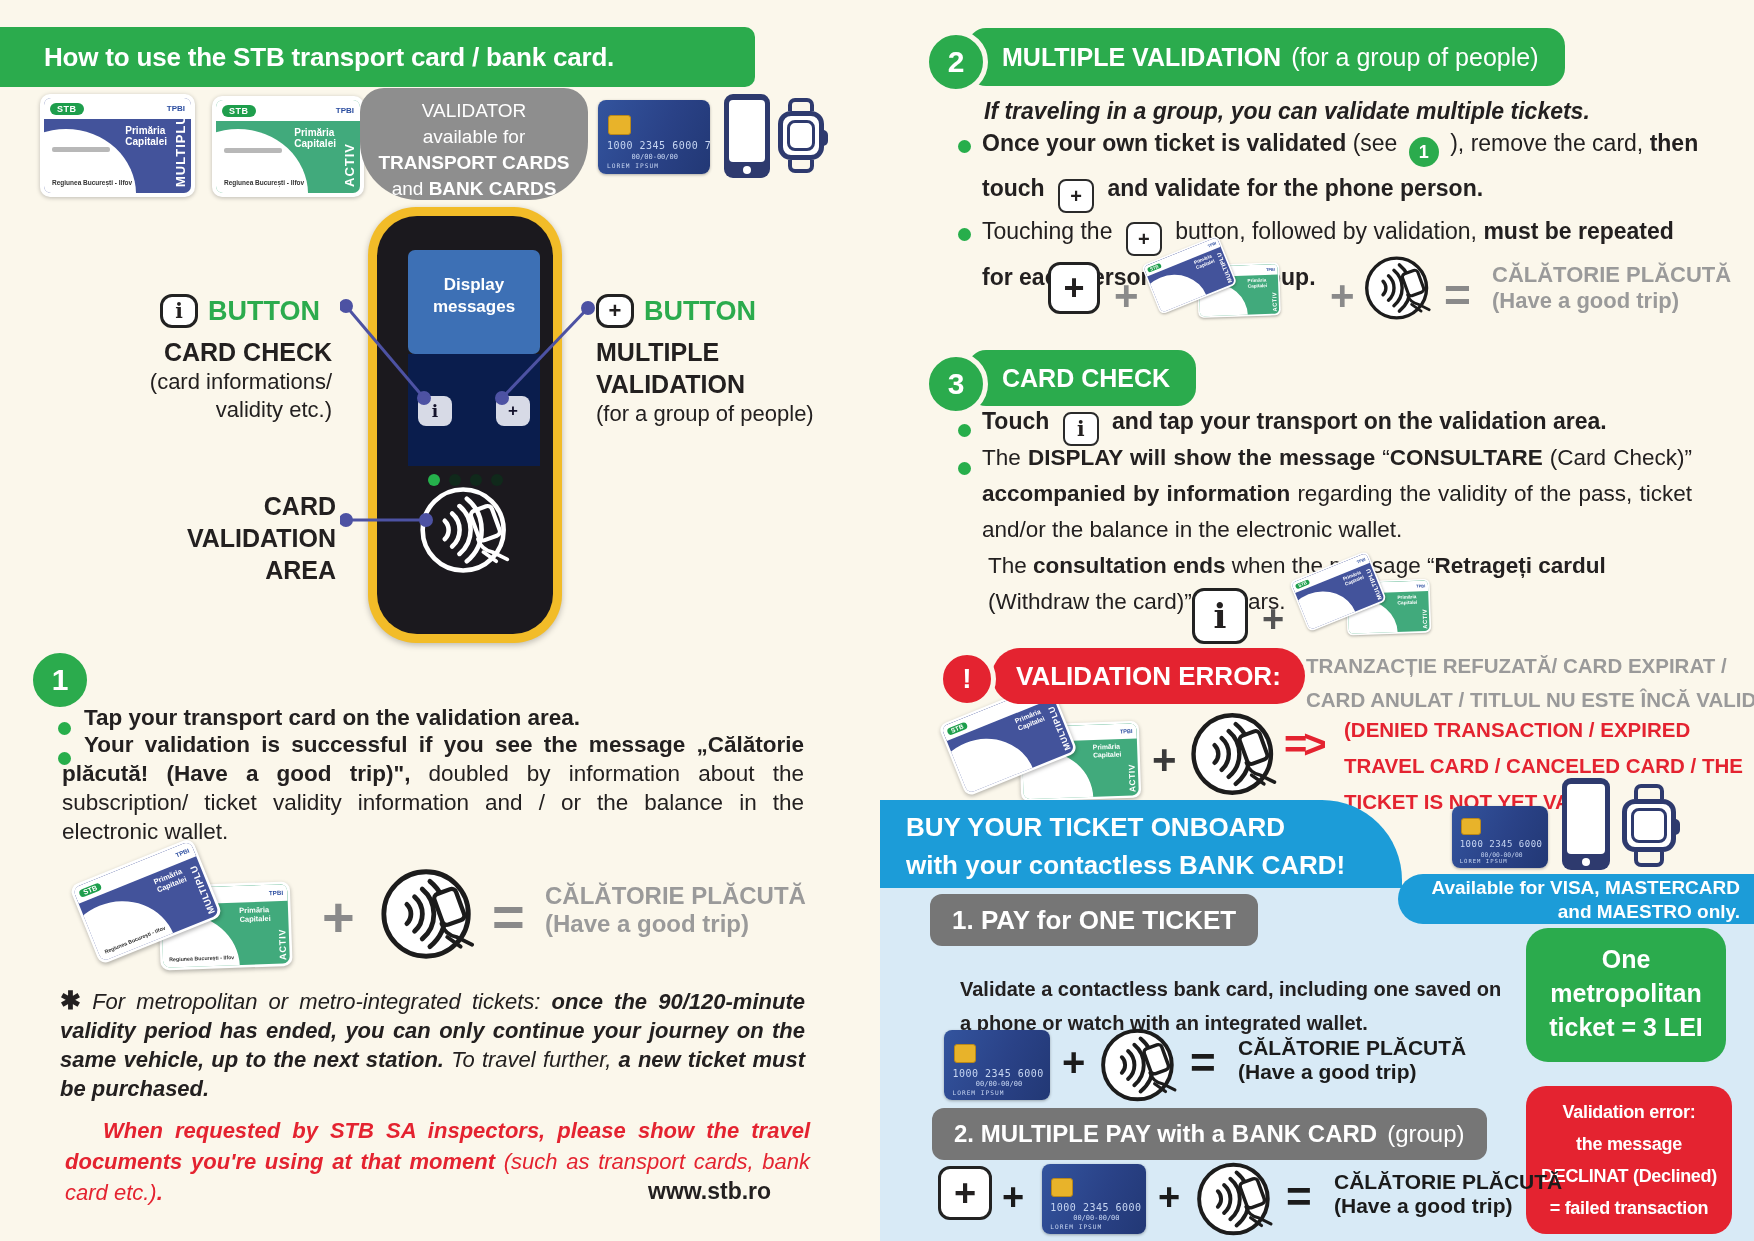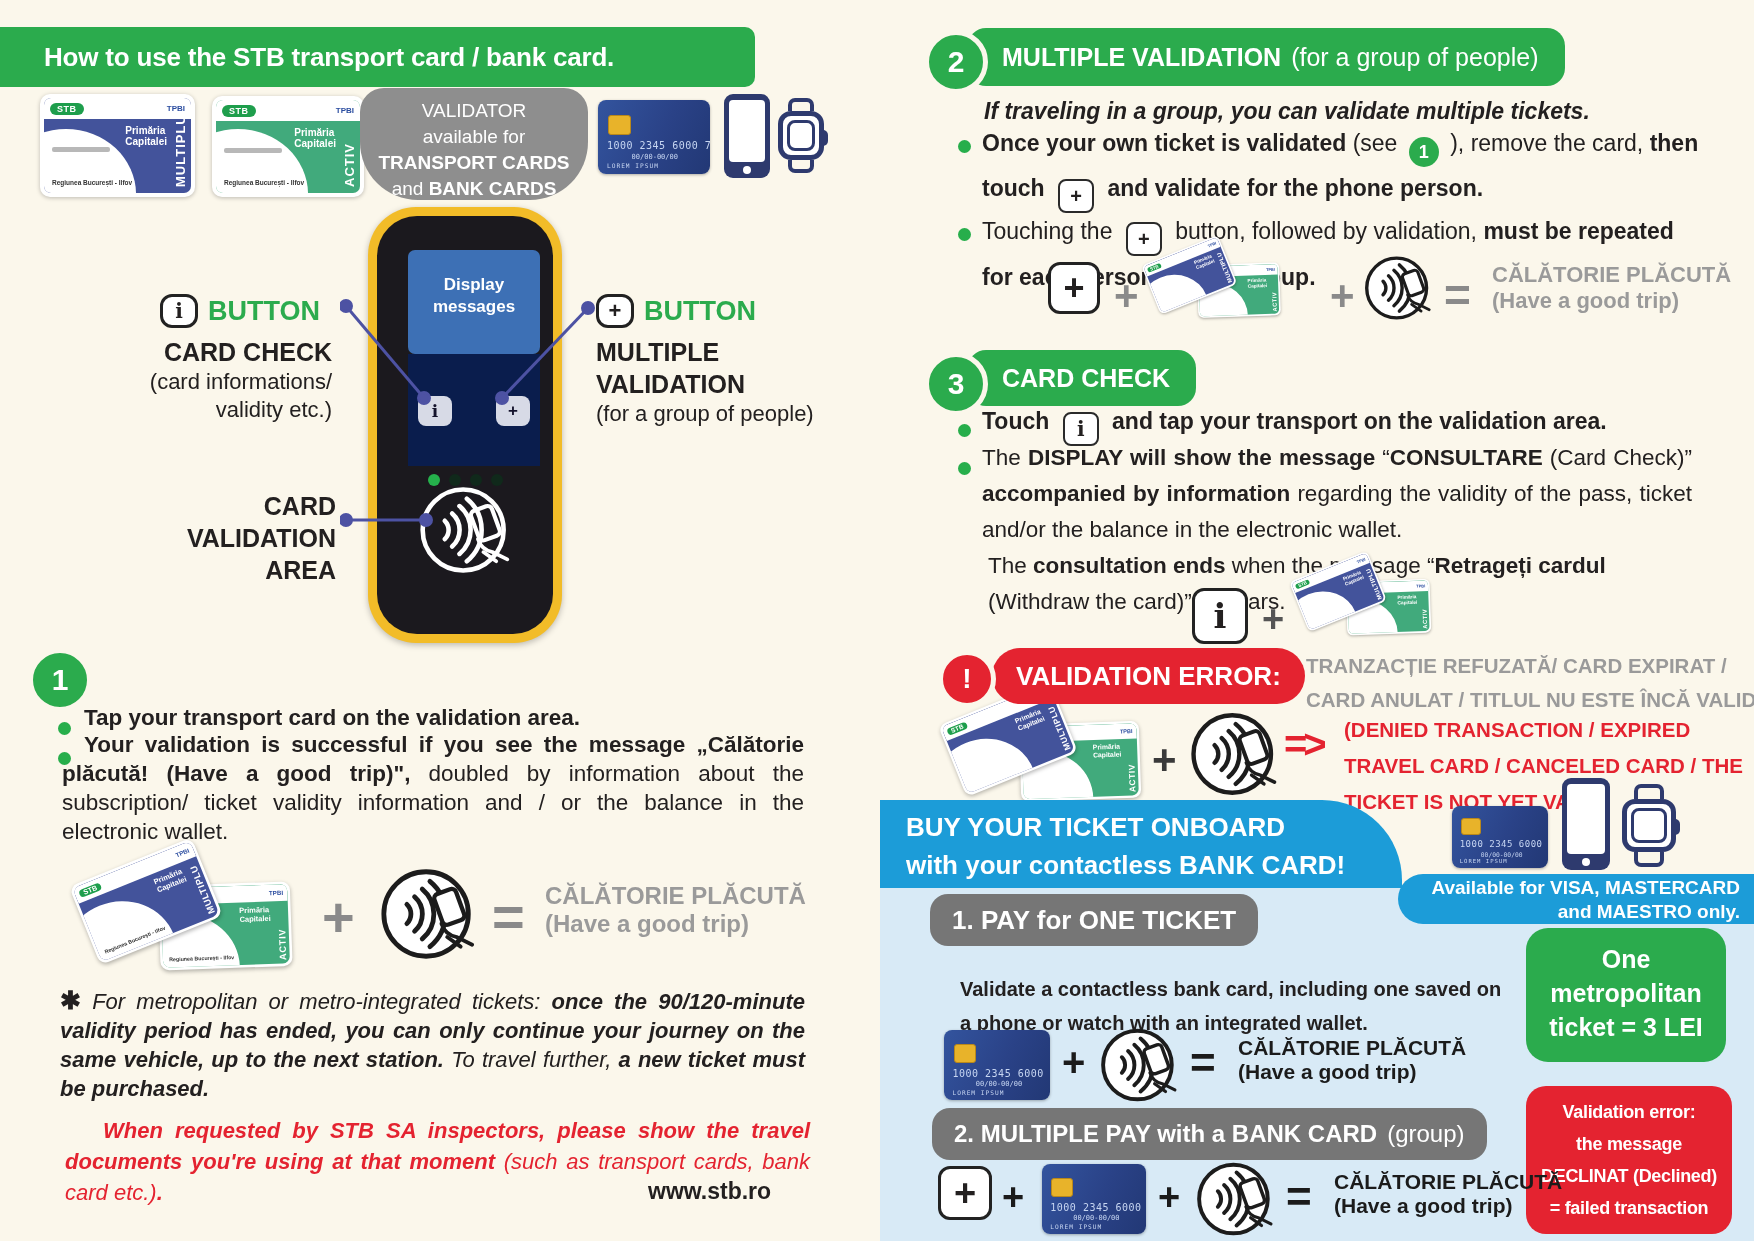--- a/index.html
+++ b/index.html
@@ -89,21 +89,21 @@
   
   .secnum{position:absolute;width:54px;height:54px;border-radius:50%;background:var(--green,#2BAB4D);border:5px solid var(--cream,#FBF7EB);
     color:#fff;font-weight:800;font-size:30px;display:flex;align-items:center;justify-content:center;z-index:3;box-sizing:content-box;}
   .secbadge{position:absolute;height:58px;background:var(--green,#2BAB4D);border-radius:18px;color:#fff;font-weight:800;font-size:25px;
     display:inline-flex;align-items:center;padding:0 26px 0 34px;white-space:nowrap;z-index:2;}
   .secbadge .reg{font-weight:400;margin-left:10px;}
   .secbadge .star{font-size:32px;margin-left:8px;align-self:flex-start;line-height:30px;}
   .rednum{background:var(--red,#E42330);}
   .redbadge{background:var(--red,#E42330);}
 
-  .graybadge{position:absolute;height:52px;background:var(--graybadge,#767676);border-radius:18px;color:#fff;font-weight:800;font-size:26px;
+  .graybadge{position:absolute;height:52px;background:var(--graybadge,#767676);border-radius:12px;color:#fff;font-weight:800;font-size:26px;
     display:inline-flex;align-items:center;padding:0 22px;white-space:nowrap;}
   .graybadge .reg{font-weight:400;margin-left:10px;}
 
   
   .bdot{position:absolute;width:13px;height:13px;border-radius:50%;background:#27AE4B;}
   .btext{position:absolute;font-size:22.5px;line-height:29px;}
   .just{text-align:justify;}
   .keybox{display:inline-flex;align-items:center;justify-content:center;background:#fff;border:2.5px solid #2a2a2a;border-radius:8px;font-weight:800;}
   .kb-inline{width:32px;height:30px;font-size:20px;margin:0 7px;vertical-align:-7px;}
   .keybox-abs{position:absolute;background:#fff;border:3px solid #222;border-radius:12px;display:flex;align-items:center;justify-content:center;font-weight:800;box-sizing:border-box;}

